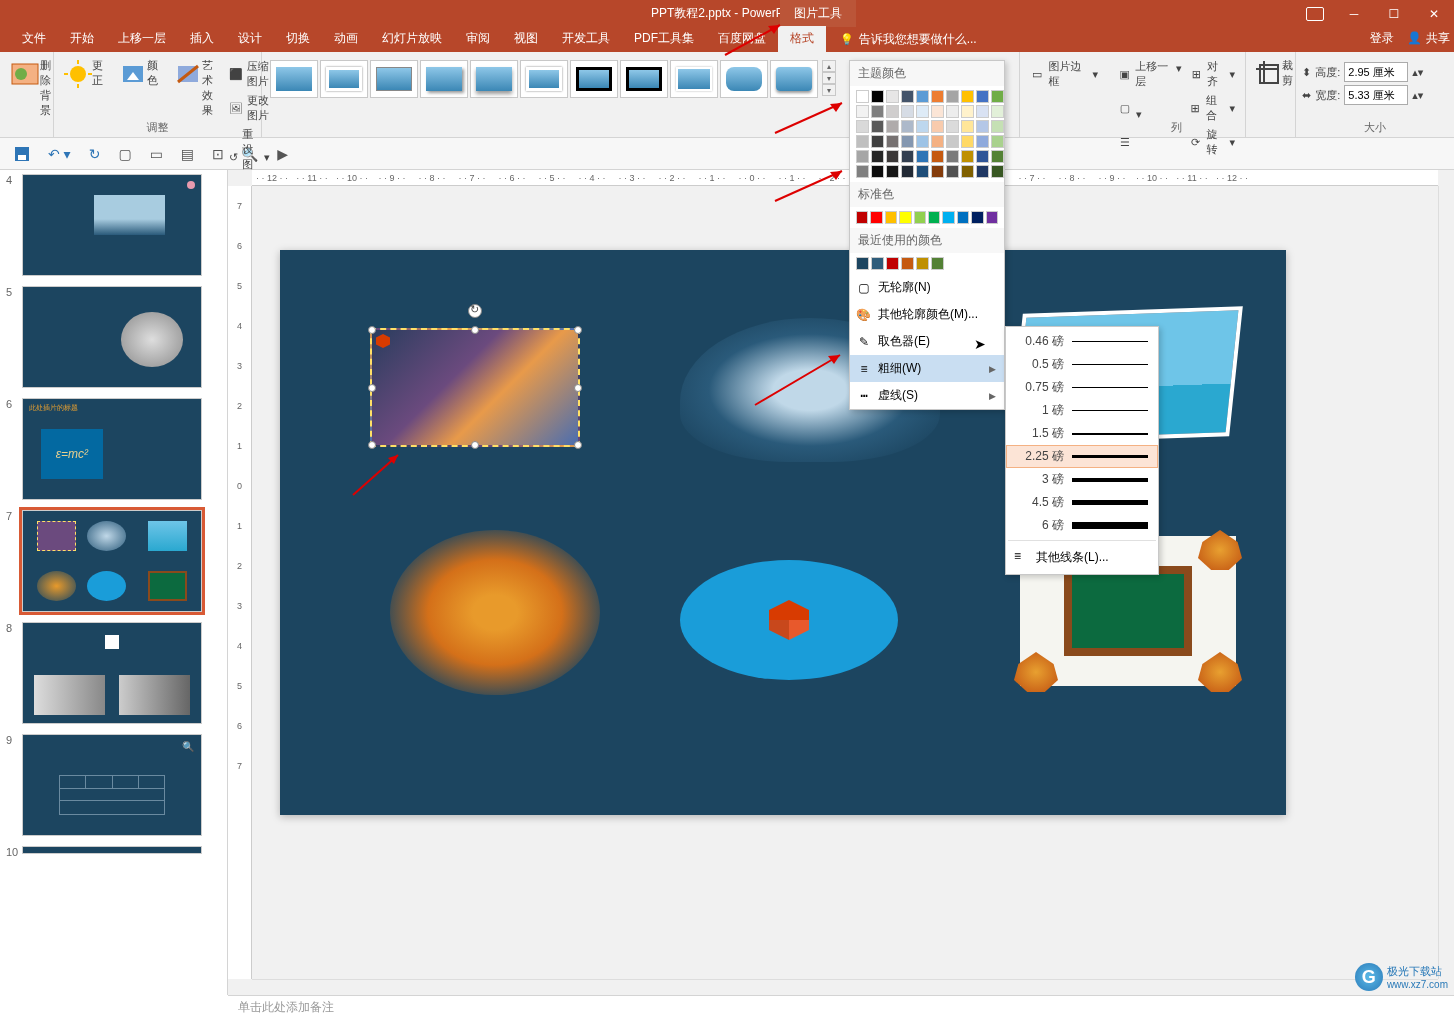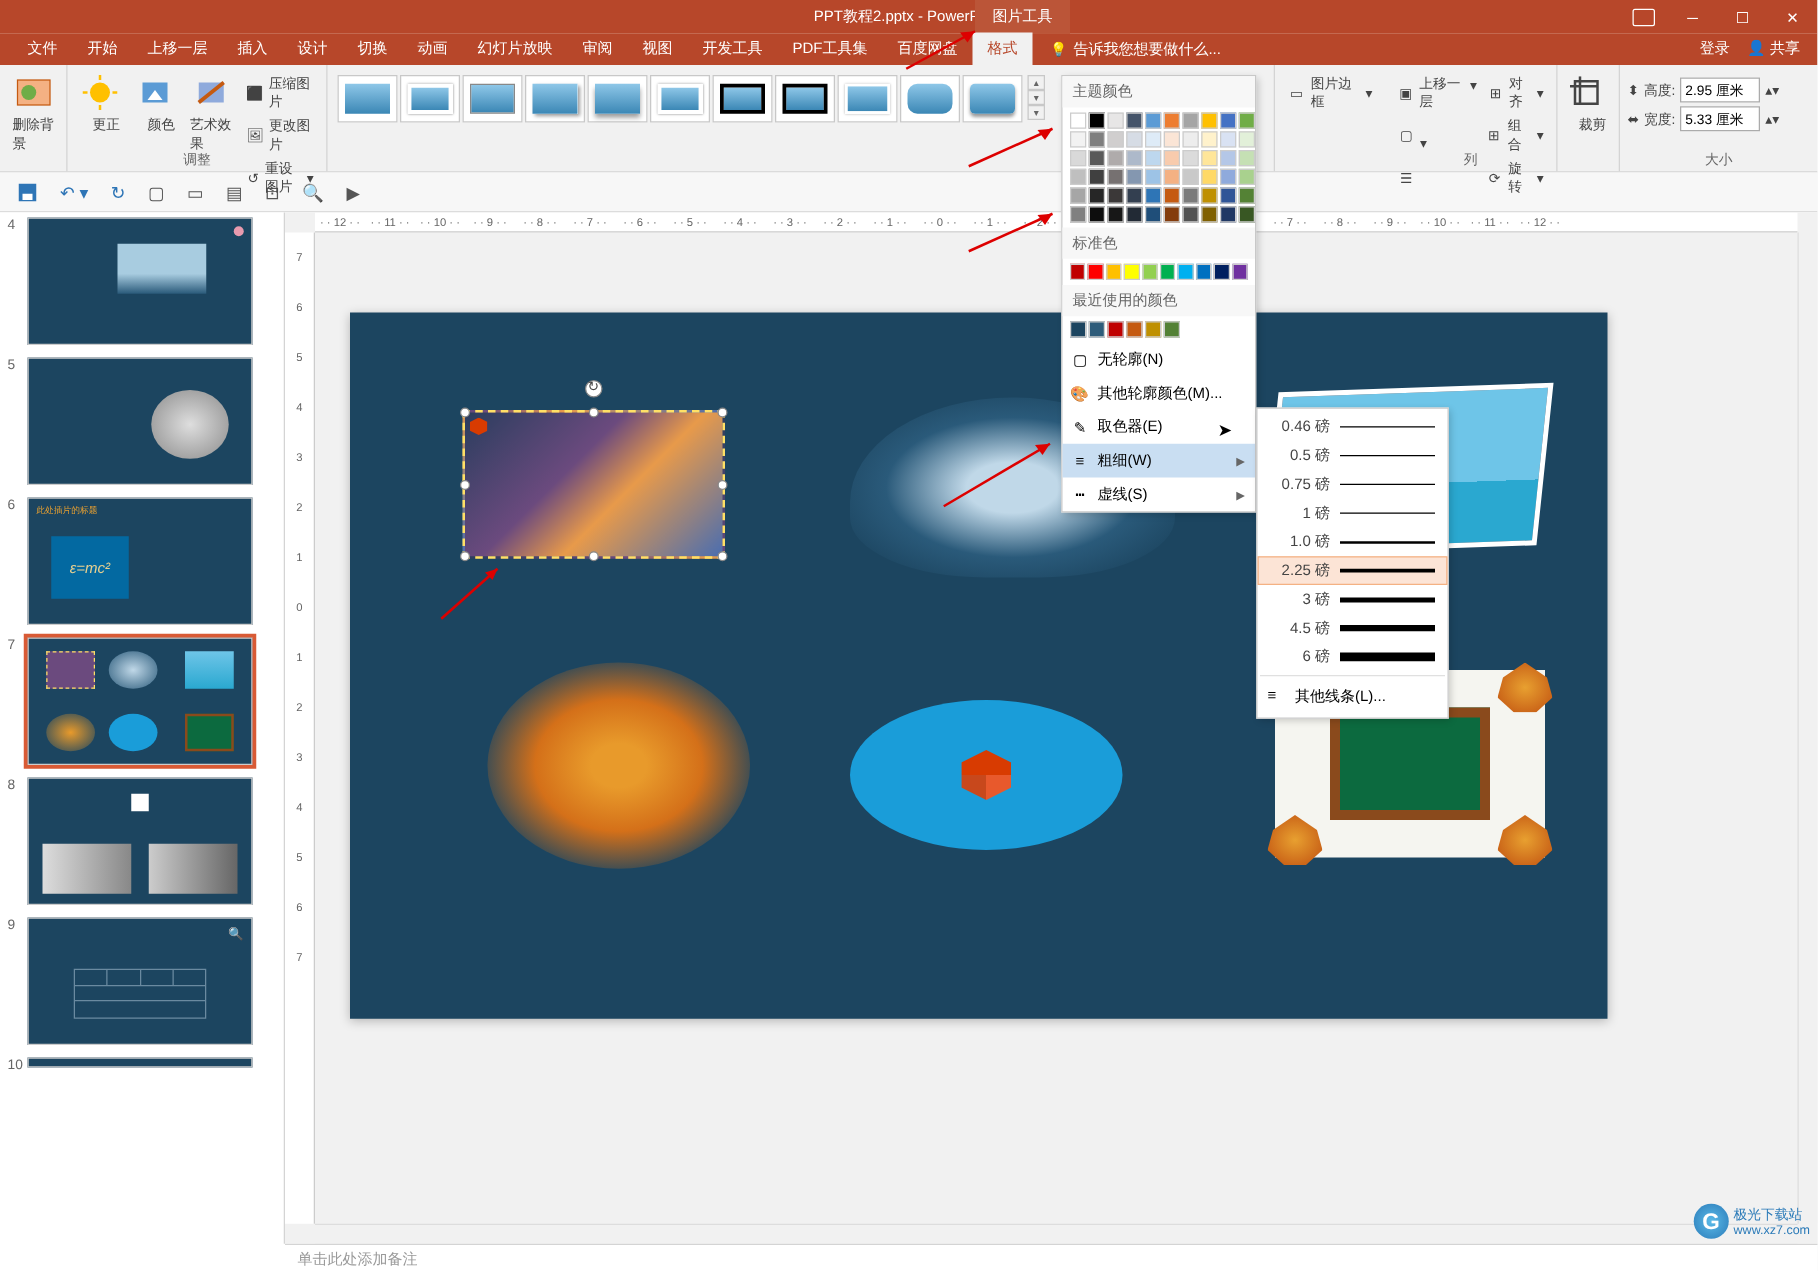--- a/index.html
+++ b/index.html
@@ -10,28 +10,28 @@
 .titlebar .context-tab { position: absolute; left: 780px; top: 0; height: 27px; display: flex; align-items: center; padding: 0 14px; background: #BB5538; font-size: 12px; }
 .titlebar .win-controls { position: absolute; right: 0; display: flex; gap: 0; }
 .titlebar .win-controls span { width: 40px; height: 27px; display: flex; align-items: center; justify-content: center; cursor: pointer; }
 .titlebar .doc-icon { position: absolute; right: 130px; width: 18px; height: 14px; border: 1px solid #fff; border-radius: 2px; }
 
 .menubar { height: 25px; background: #B7472A; display: flex; align-items: flex-end; padding-left: 10px; color: #fff; position: relative; }
 .menubar .tab { padding: 4px 12px 5px; font-size: 12px; cursor: pointer; }
 .menubar .tab.active { background: #F1F1F1; color: #B7472A; }
 .menubar .tell-me { margin-left: 14px; color: #ffffff; display: flex; align-items: center; gap: 5px; padding: 4px 0; }
 .menubar .tell-me::before { content: "💡"; font-size: 11px; }
-.menubar .right-side { position: absolute; right: 14px; bottom: 0; display: flex; gap: 14px; padding-bottom: 5px; font-size: 12px; }
+.menubar .right-side { position: absolute; right: 4px; bottom: 0; display: flex; gap: 14px; padding-bottom: 5px; font-size: 12px; }
 
 .ribbon { height: 86px; background: #F1F1F1; border-bottom: 1px solid #D4D4D4; display: flex; }
 .ribbon-group { border-right: 1px solid #D4D4D4; padding: 4px 6px 2px; display: flex; flex-direction: column; position: relative; }
 .ribbon-group .label { position: absolute; bottom: 2px; left: 0; right: 0; text-align: center; font-size: 11px; color: #666; }
 .ribbon-group .row { display: flex; gap: 4px; }
 
-.big-btn { display: flex; flex-direction: column; align-items: flex-end; padding: 2px 4px; cursor: pointer; font-size: 11px; color: #444; }
+.big-btn { display: flex; align-items: flex-start; padding: 2px 4px; cursor: pointer; font-size: 11px; color: #444; }
 .big-btn .icon-box { width: 32px; height: 32px; margin-bottom: 2px; display: flex; align-items: center; justify-content: center; }
 .big-btn span { font-size: 11px; }
 
 .small-btn-stack { display: flex; flex-direction: column; gap: 2px; padding-top: 2px; }
 .small-btn { display: flex; align-items: center; gap: 4px; padding: 1px 4px; font-size: 11px; color: #444; cursor: pointer; }
 .small-btn .sicon { width: 16px; height: 16px; display: flex; align-items: center; justify-content: center; }
 
 .style-gallery { display: flex; gap: 2px; padding: 4px 2px; align-items: flex-start; }
 .style-thumb { width: 48px; height: 38px; background: #fff; border: 1px solid #C8C8C8; display: flex; align-items: center; justify-content: center; cursor: pointer; position: relative; }
 .style-thumb .inner { width: 36px; height: 24px; background: linear-gradient(#8EC7E8, #3B87B5); }
@@ -597,21 +597,21 @@
     </div>
     <div class="wrow">
       <div class="wlabel">0.75 磅</div>
       <div class="wline" style="height: 1px;"></div>
     </div>
     <div class="wrow">
       <div class="wlabel">1 磅</div>
       <div class="wline" style="height: 1.5px;"></div>
     </div>
     <div class="wrow">
-      <div class="wlabel">1.0 磅</div>
+      <div class="wlabel">1.5 磅</div>
       <div class="wline" style="height: 2px;"></div>
     </div>
     <div class="wrow sel">
       <div class="wlabel">2.25 磅</div>
       <div class="wline" style="height: 3px;"></div>
     </div>
     <div class="wrow">
       <div class="wlabel">3 磅</div>
       <div class="wline" style="height: 4px;"></div>
     </div>

